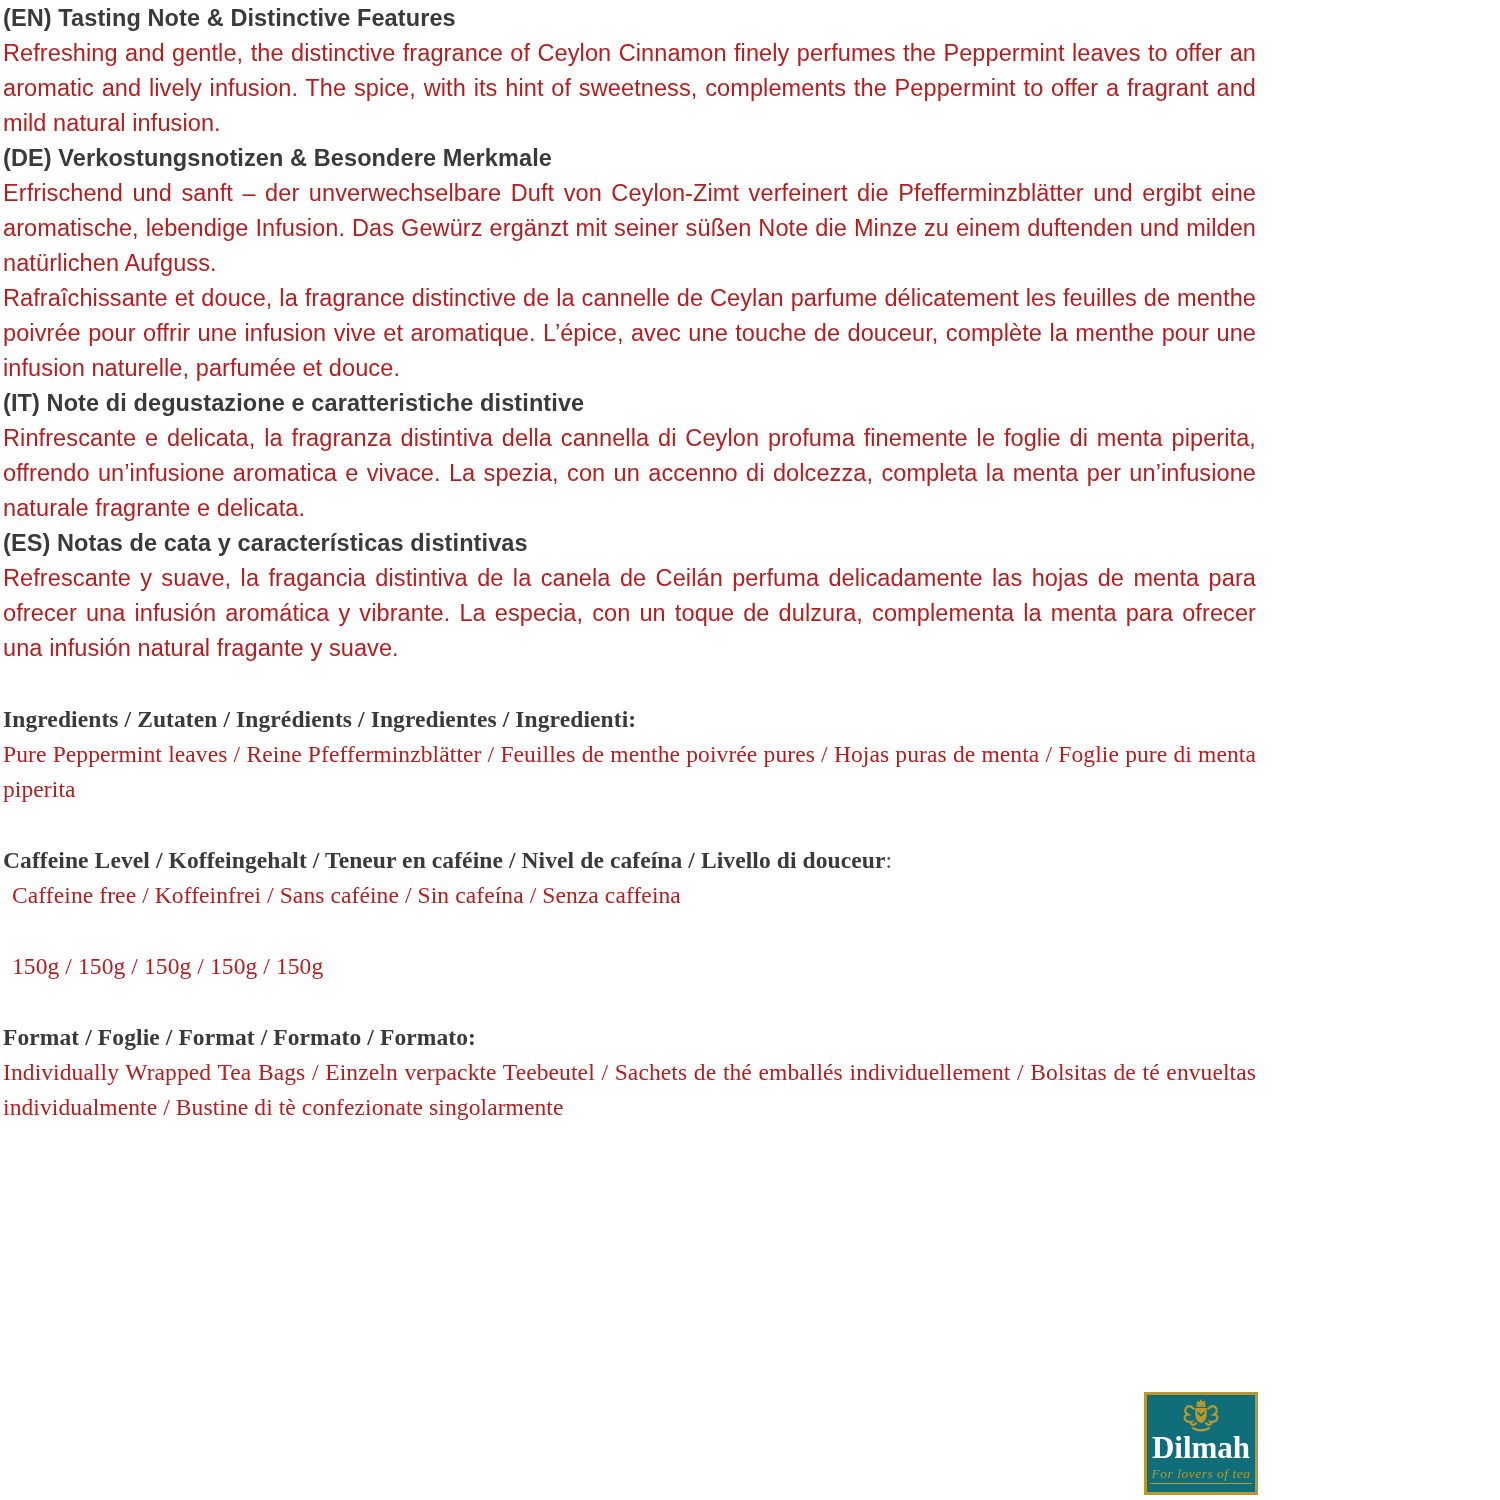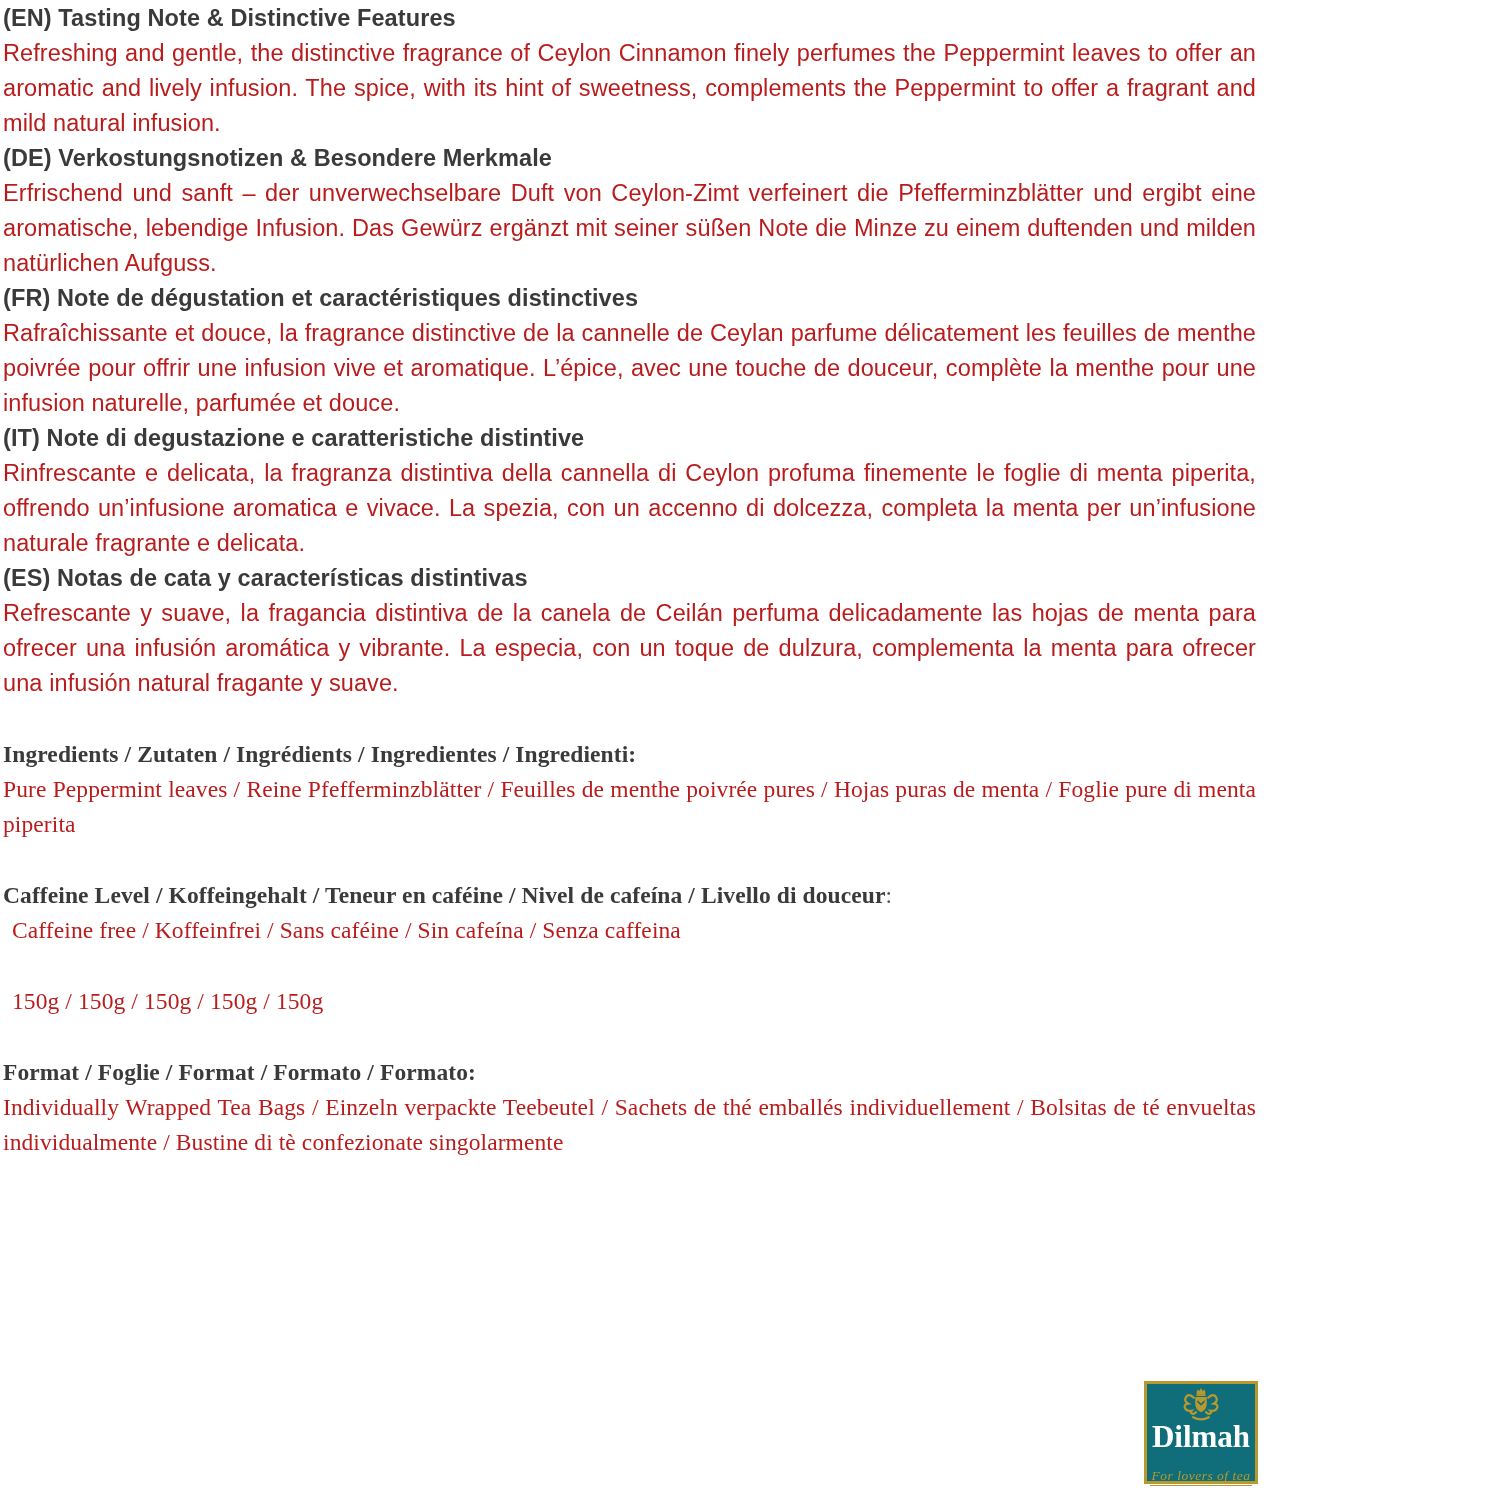--- a/index.html
+++ b/index.html
@@ -35,21 +35,21 @@
     font-weight: 400;
     color: #b91c1c;
     text-align: justify;
     letter-spacing: 0.1px;
   }
   .sec p.indent { padding-left: 9px; }
 
   
   .logo {
     position: absolute;
-    right: 2px; bottom: 16px;
+    right: 2px; bottom: 5px;
     width: 108px; height: 97px;
     background: var(--teal, #0f6e79);
     border: 3px solid var(--gold, #b9992e);
     display: flex;
     flex-direction: column;
     align-items: center;
     justify-content: flex-start;
     box-sizing: content-box;
   }
   .crest {
@@ -68,42 +68,41 @@
   }
   .tagline {
     font-family: "Liberation Serif", serif;
     font-style: italic;
     color: var(--gold, #b9992e);
     font-size: 13.5px;
     line-height: 15px;
     letter-spacing: 0.5px;
     border-bottom: 1px solid var(--gold, #b9992e);
     padding: 1px 2px 2px 2px;
-    margin-top: 14px;
+    margin-top: 1px;
     white-space: nowrap;
   }
 </style>
 </head>
 <body style="background: rgb(255, 255, 255);">
 
 <div class="doc">
   <div class="textblock">
 
     <section class="sec">
       <h2>(EN) Tasting Note &amp; Distinctive Features</h2>
       <p>Refreshing and gentle, the distinctive fragrance of Ceylon Cinnamon finely perfumes the Peppermint leaves to offer an aromatic and lively infusion. The spice, with its hint of sweetness, complements the Peppermint to offer a fragrant and mild natural infusion.</p>
     </section>
 
     <section class="sec">
       <h2>(DE) Verkostungsnotizen &amp; Besondere Merkmale</h2>
       <p>Erfrischend und sanft – der unverwechselbare Duft von Ceylon-Zimt verfeinert die Pfefferminzblätter und ergibt eine aromatische, lebendige Infusion. Das Gewürz ergänzt mit seiner süßen Note die Minze zu einem duftenden und milden natürlichen Aufguss.</p>
     </section>
 
     <section class="sec">
-      <h2>(FR) Note de dégustation et caractéristiques distinctives</h2>
       <p>Rafraîchissante et douce, la fragrance distinctive de la cannelle de Ceylan parfume délicatement les feuilles de menthe poivrée pour offrir une infusion vive et aromatique. L’épice, avec une touche de douceur, complète la menthe pour une infusion naturelle, parfumée et douce.</p>
     </section>
 
     <section class="sec">
       <h2>(IT) Note di degustazione e caratteristiche distintive</h2>
       <p>Rinfrescante e delicata, la fragranza distintiva della cannella di Ceylon profuma finemente le foglie di menta piperita, offrendo un’infusione aromatica e vivace. La spezia, con un accenno di dolcezza, completa la menta per un’infusione naturale fragrante e delicata.</p>
     </section>
 
     <section class="sec">
       <h2>(ES) Notas de cata y características distintivas</h2>

